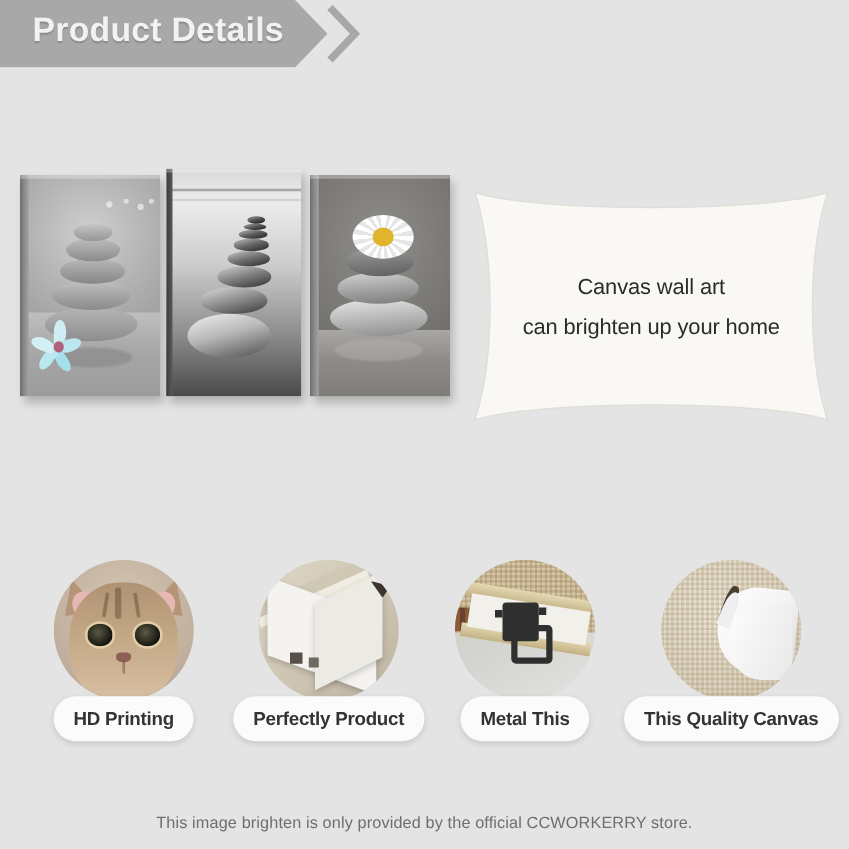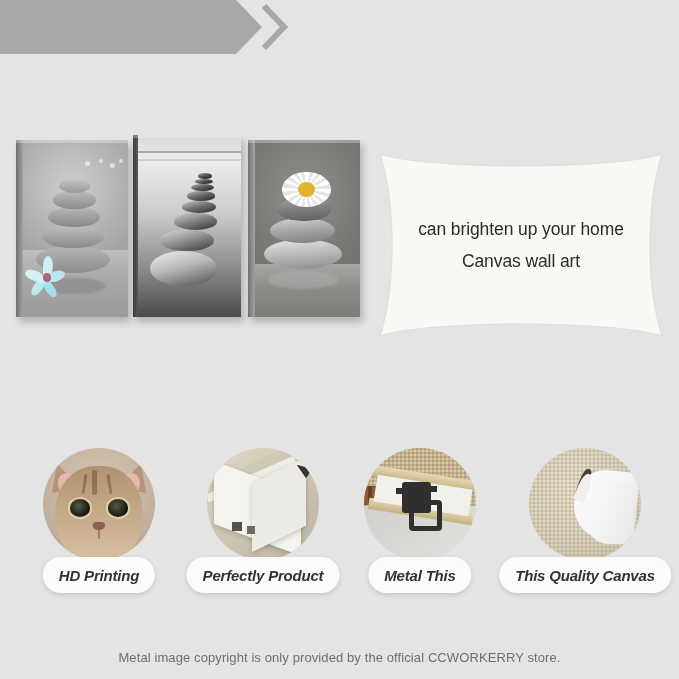--- a/index.html
+++ b/index.html
@@ -174,21 +174,20 @@
     top: 117px;
     height: 36px;
     background: #fbfbfb;
     border-radius: 18px;
     display: flex;
     align-items: center;
     justify-content: center;
     padding: 12px 16px;
     box-shadow: 0 2px 5px rgba(0,0,0,0.13);
     white-space: nowrap;
-    font-style: italic;
   }
   .feature-pill span {
     font-size: 15px;
     font-weight: 600;
     color: #333333;
     letter-spacing: -0.2px;
   }
 
   #feature-0 { left: 14px;  width: 170px; }
   #feature-1 { left: 178px; width: 170px; }
@@ -239,20 +238,21 @@
     font-size: 13px;
     color: #6e6e6e;
     letter-spacing: 0.1px;
   }
 </style>
 </head>
 <body>
 
 <div id="header-banner">
   <div id="banner-bar"></div>
+  <div id="banner-title">Product Details</div>
   <div id="banner-chevron">
     <svg width="40" height="54" viewBox="0 0 40 54">
       <path d="M6 6 L26 27 L6 48" fill="none" stroke="#a8a8a8" stroke-width="6" stroke-linejoin="miter"></path>
     </svg>
   </div>
 </div>
 
 <div id="canvas-group">
 
   <div class="canvas-panel" id="panel-left">
@@ -328,22 +328,22 @@
 
 <div id="callout">
   <svg viewBox="0 0 302 202" preserveAspectRatio="none">
     <path d="M10,10
              C 60,26 242,26 292,10
              C 276,60 276,142 292,192
              C 242,176 60,176 10,192
              C 26,142 26,60 10,10 Z" fill="#faf8f4" stroke="#e0ded8" stroke-width="1.2"></path>
   </svg>
   <div id="callout-text">
+    <div class="line">Canvas wall art</div>
     <div class="line">can brighten up your home</div>
-    <div class="line">Canvas wall art</div>
   </div>
 </div>
 
 <div id="features">
 
   <div class="feature" id="feature-0">
     <div class="feature-circle">
       <div class="cat-bg"></div>
       <div class="cat-ear" style="left:8%;top:14%;clip-path:polygon(0 100%,18% 0,100% 86%);"></div>
       <div class="cat-ear" style="right:8%;top:14%;clip-path:polygon(100% 100%,82% 0,0 86%);"></div>
@@ -405,13 +405,13 @@
       <div class="roll-sheet" style="left:40%;top:20%;width:56%;height:62%;border-radius:60% 12% 30% 60%;transform:rotate(6deg);"></div>
       <div class="roll-sheet" style="left:48%;top:30%;width:46%;height:56%;border-radius:70% 10% 20% 70%;background:linear-gradient(110deg,#fdfdfd,#e8e8e8);"></div>
       <div style="position:absolute;left:44%;top:22%;width:10%;height:26%;background:#efefef;transform:rotate(22deg);border-radius:50% 50% 0 0;"></div>
     </div>
     <div class="feature-pill">
       <span>This Quality Canvas</span>
     </div>
   </div>
 </div>
 
-<div id="footer-note">Metal image copyright is only provided by the official CCWORKERRY store.</div>
+<div id="footer-note">This image brighten is only provided by the official CCWORKERRY store.</div>
 
 </body></html>

